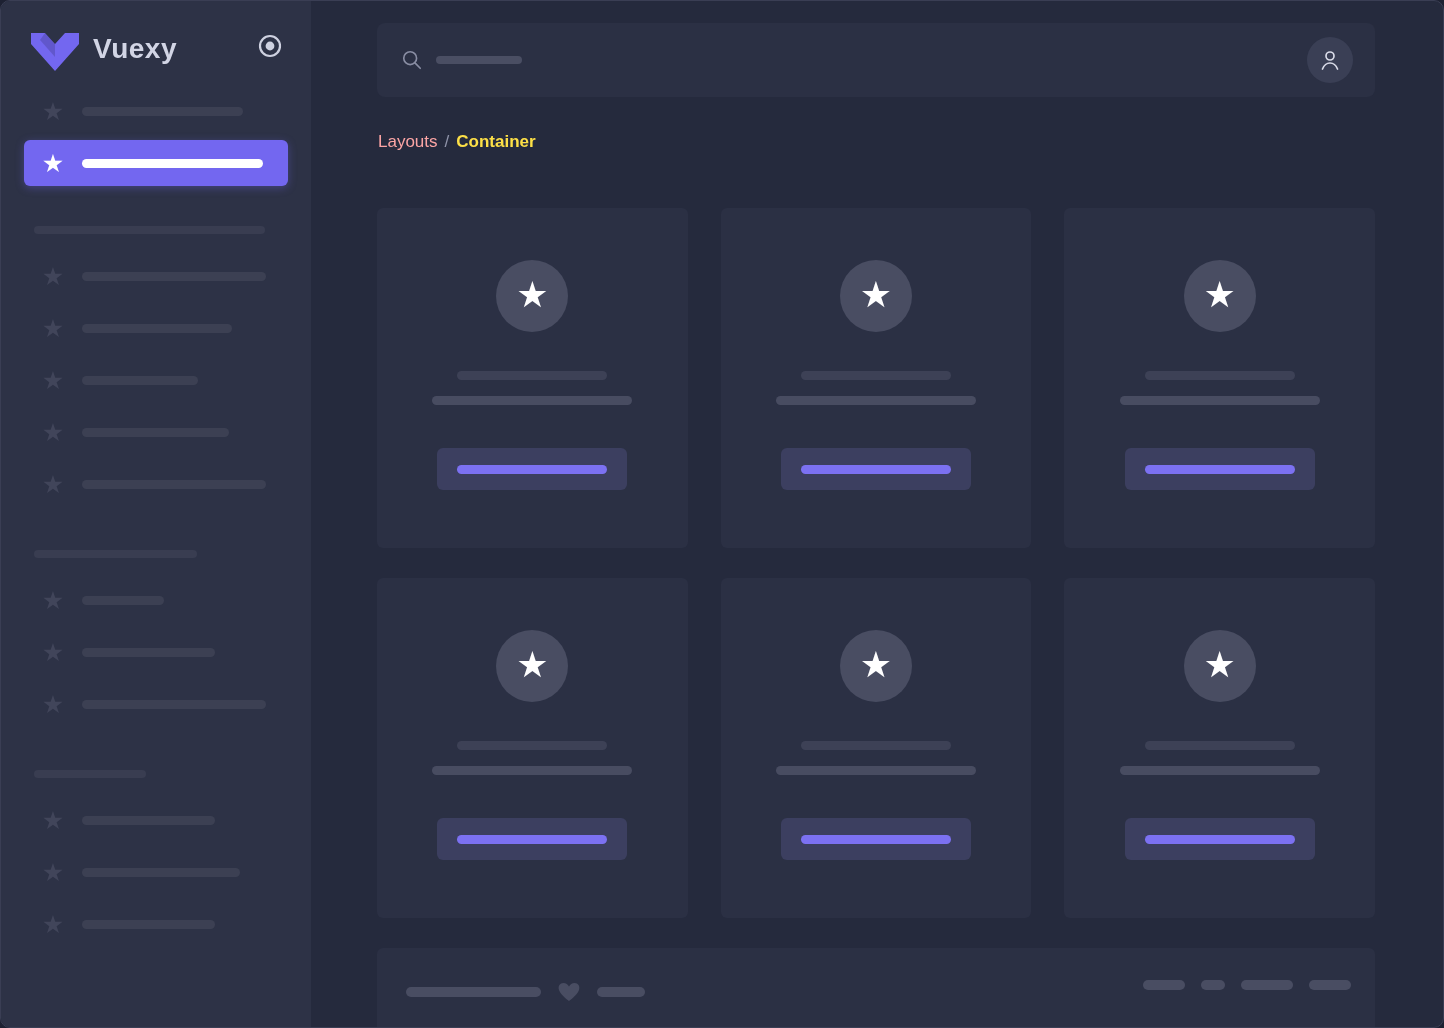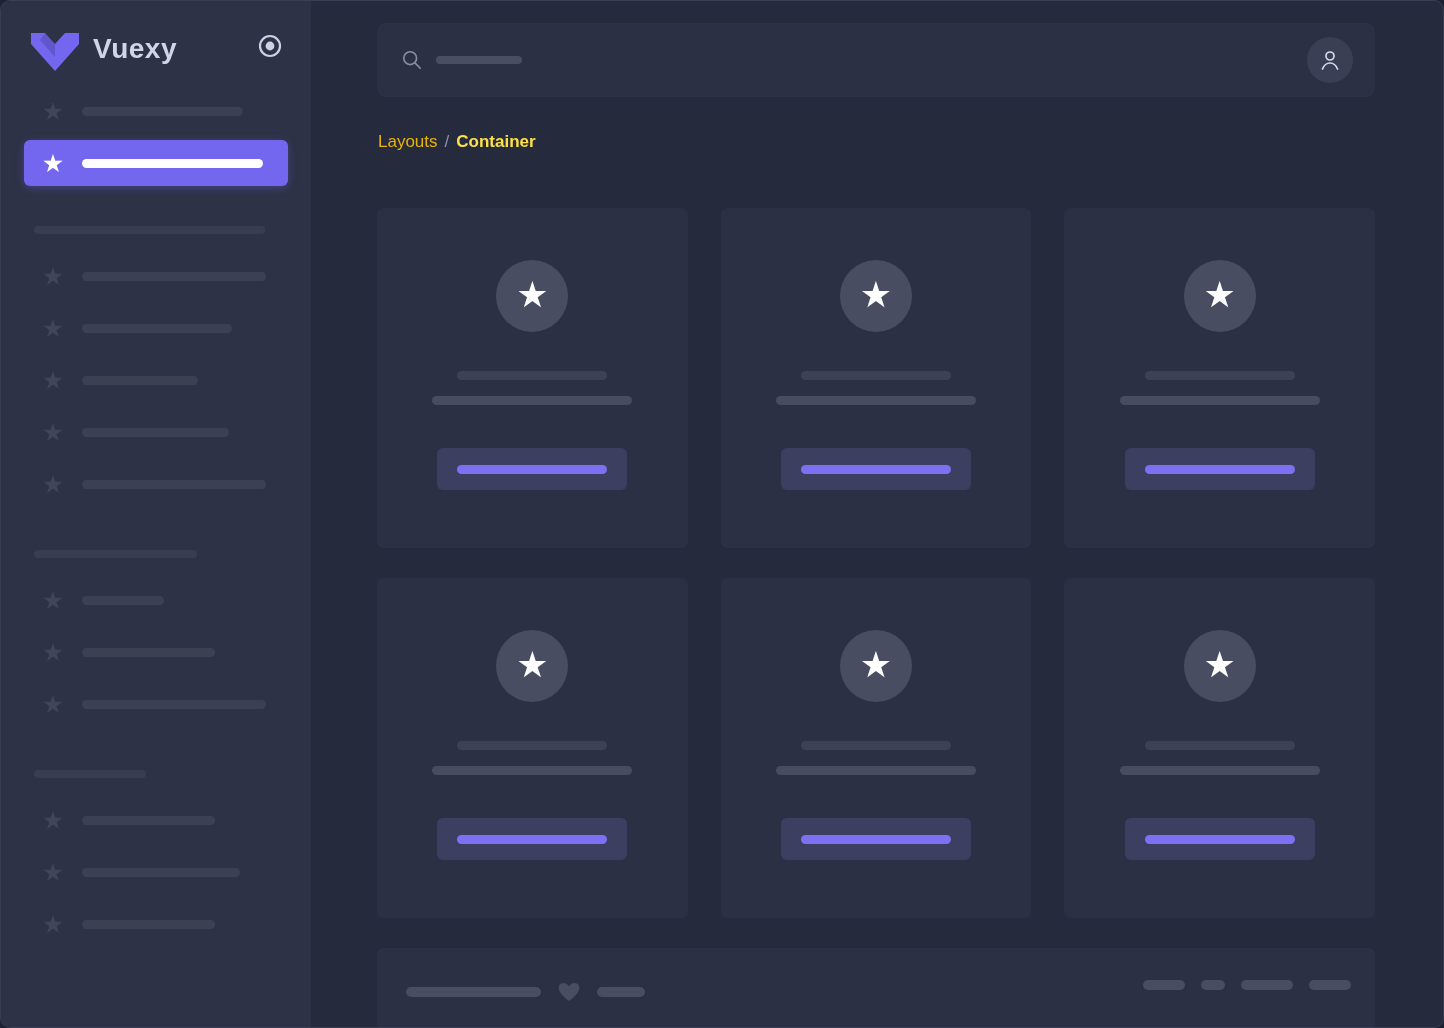--- a/index.html
+++ b/index.html
@@ -55,21 +55,21 @@
   .search-icon{ width:22px; height:22px; display:block; }
   .search-bar-ph{ height:8px; border-radius:4px; background:#4a4e63; margin-left:13px; }
   .topbar-spacer{ flex:1; }
   .avatar{
     width:46px; height:46px; border-radius:50%; background:#3a3f55;
     display:flex; align-items:center; justify-content:center;
   }
   .person-icon{ width:24px; height:24px; display:block; }
 
   .breadcrumb{ margin:35px 0 56px 1px; font-size:17px; line-height:20px; }
-  .crumb-muted{ color:#eab308; }
+  .crumb-muted{ color:#fca5a5; }
   .crumb-sep{ color:#8f93a9; margin:0 7px; }
   .crumb-current{ color:#fde047; font-weight:700; }
 
   .card-grid{
     display:grid; grid-template-columns:repeat(3,1fr); gap:30px 33px;
   }
   .card{
     height:340px; background:#2b3044; border-radius:6px;
     display:flex; flex-direction:column; align-items:center;
   }

